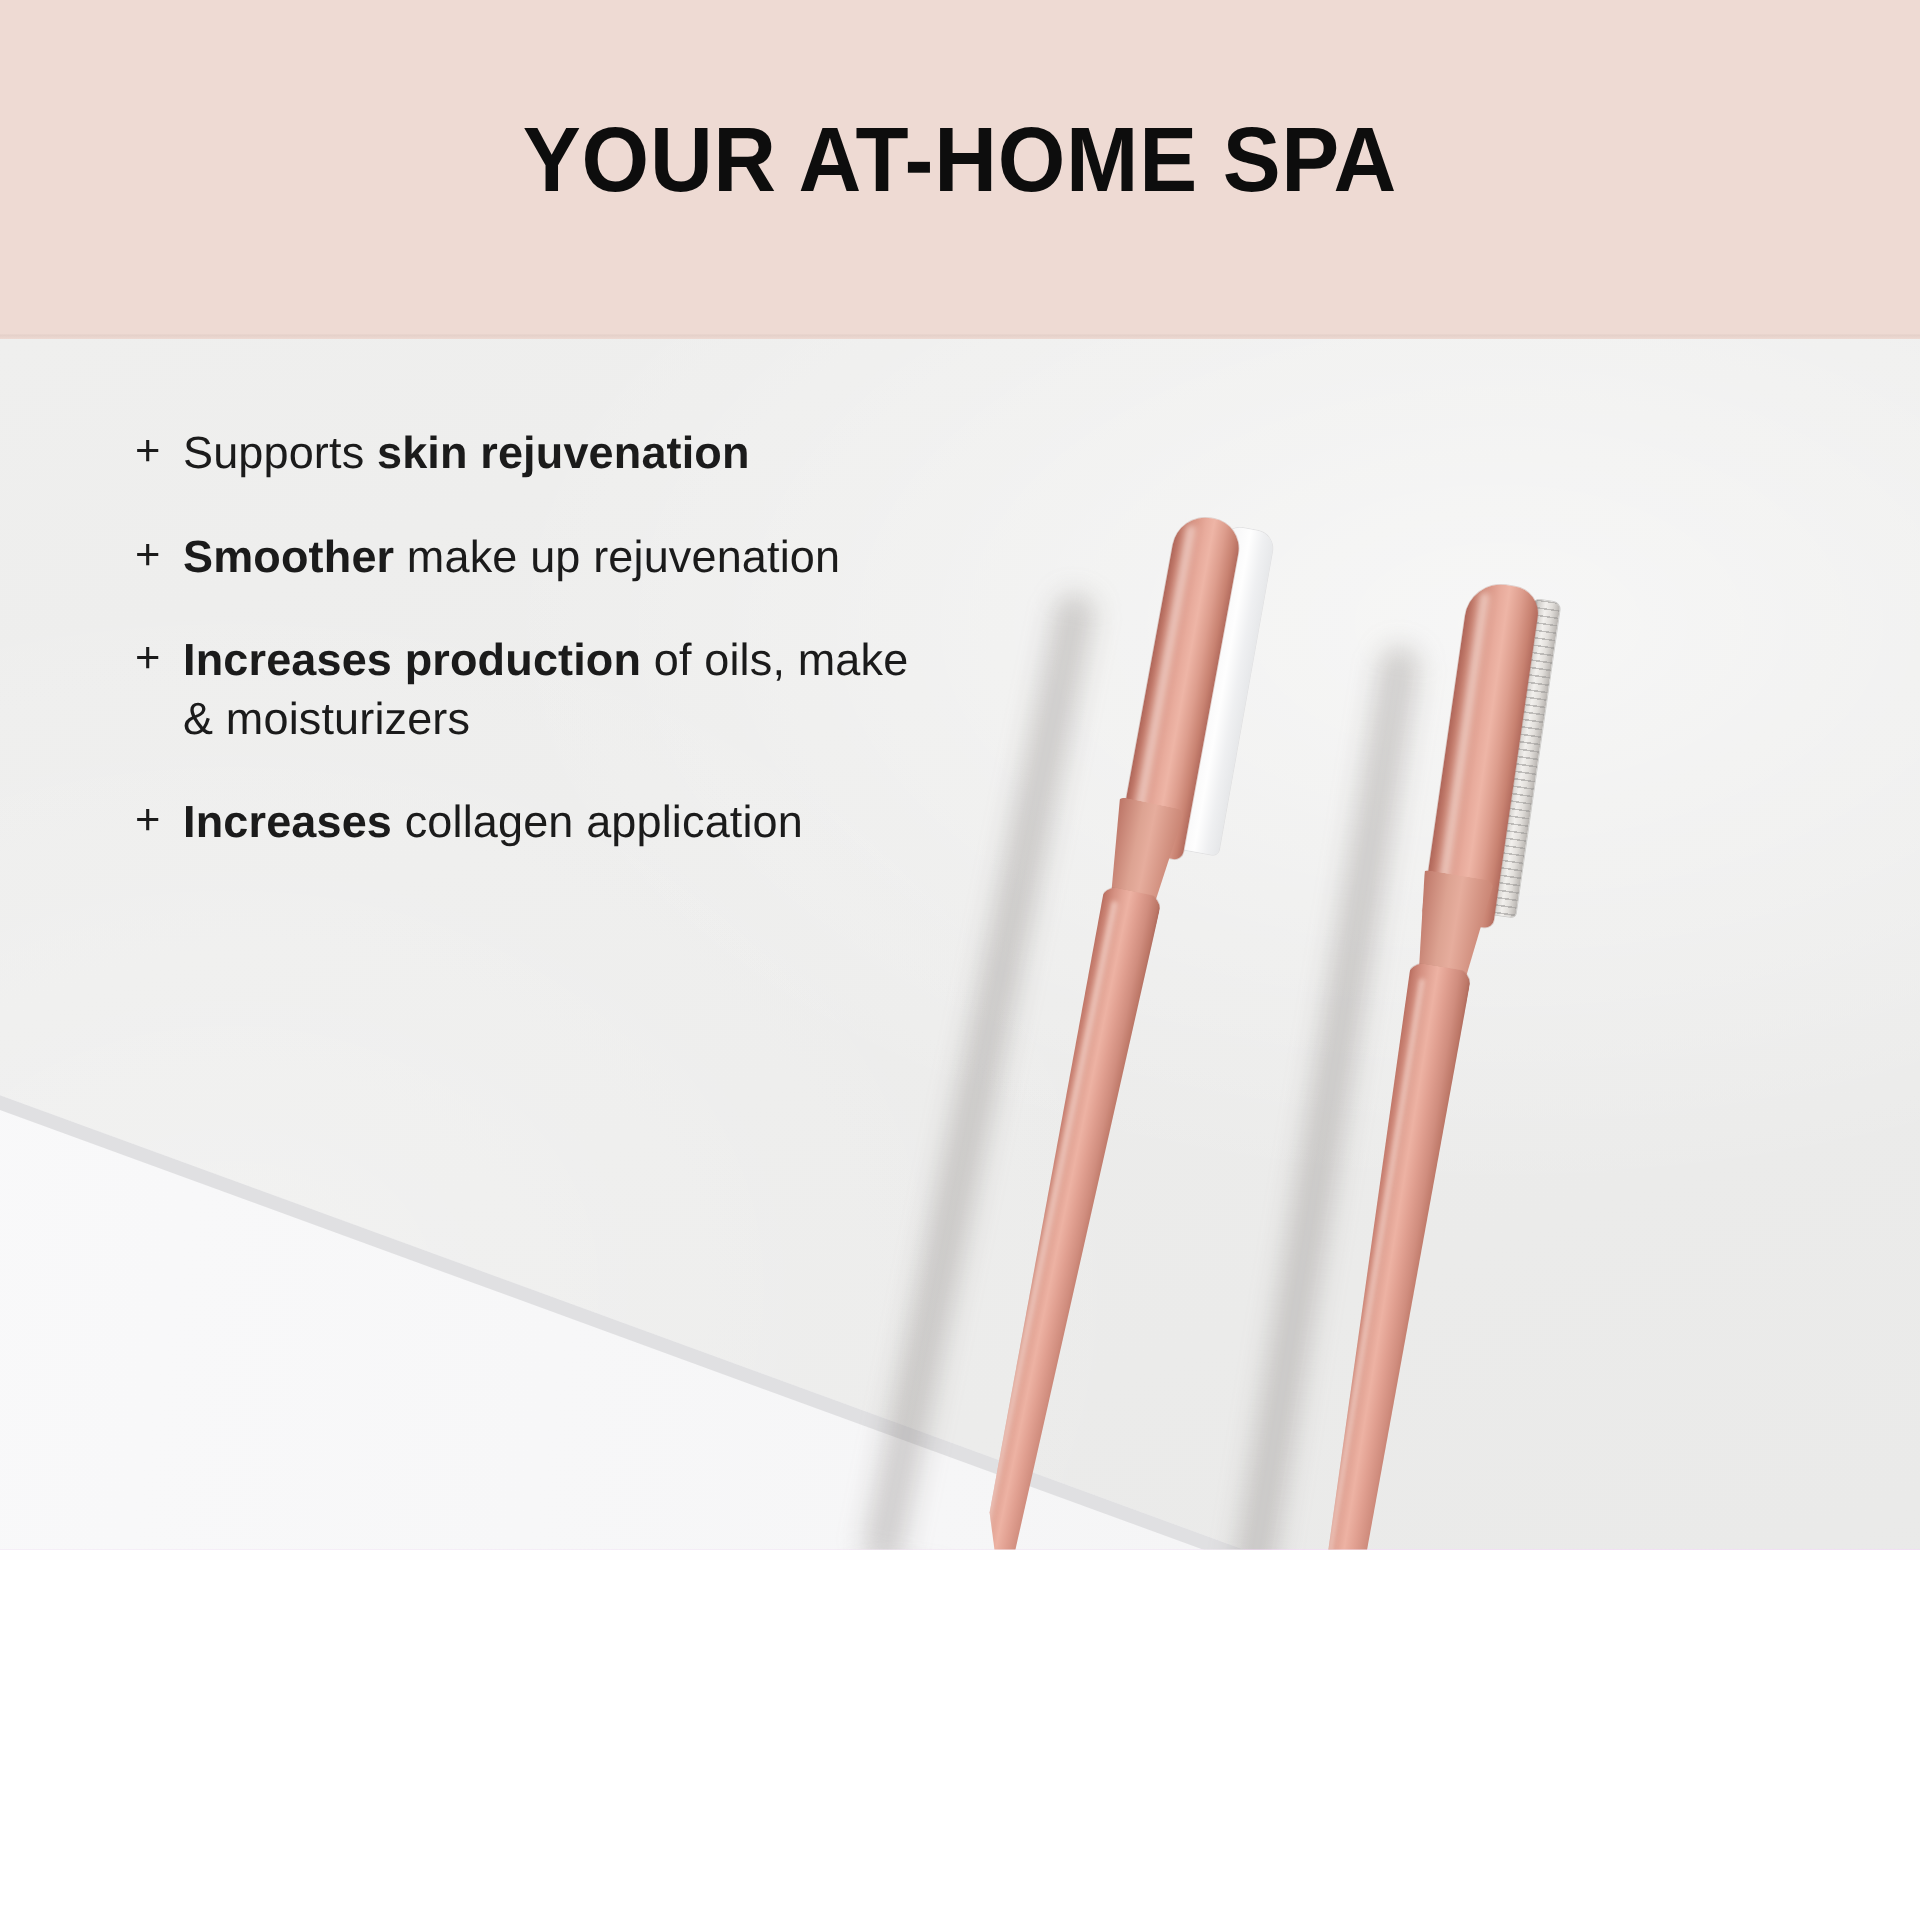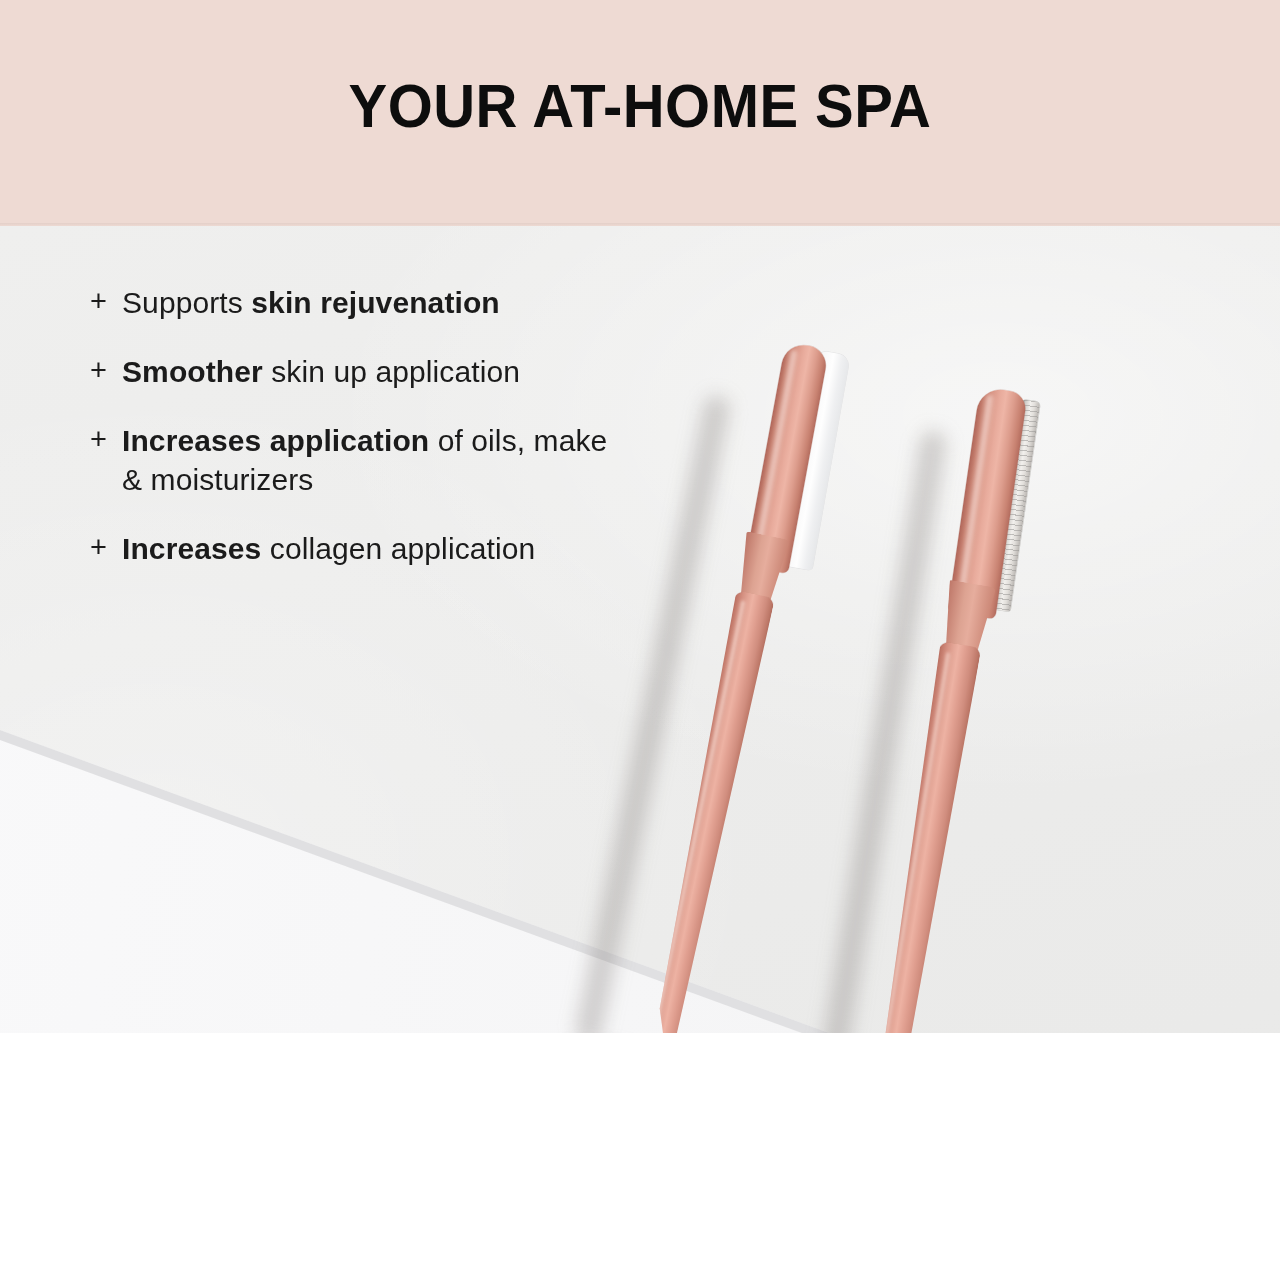--- a/index.html
+++ b/index.html
@@ -332,28 +332,28 @@
     <div class="benefit-row">
       <span class="plus">+</span>
       <span class="benefit-text">
         <span>Supports </span><b>skin rejuvenation</b>
       </span>
     </div>
 
     <div class="benefit-row">
       <span class="plus">+</span>
       <span class="benefit-text">
-        <b>Smoother</b><span> skin up application</span>
+        <b>Smoother</b><span> make up rejuvenation</span>
       </span>
     </div>
 
     <div class="benefit-row">
       <span class="plus">+</span>
       <span class="benefit-text">
-        <b>Increases application</b><span> of oils, make</span><span style="white-space:pre-line;">
+        <b>Increases production</b><span> of oils, make</span><span style="white-space:pre-line;">
 &amp; moisturizers</span>
       </span>
     </div>
 
     <div class="benefit-row">
       <span class="plus">+</span>
       <span class="benefit-text">
         <b>Increases</b><span> collagen application</span>
       </span>
     </div>

